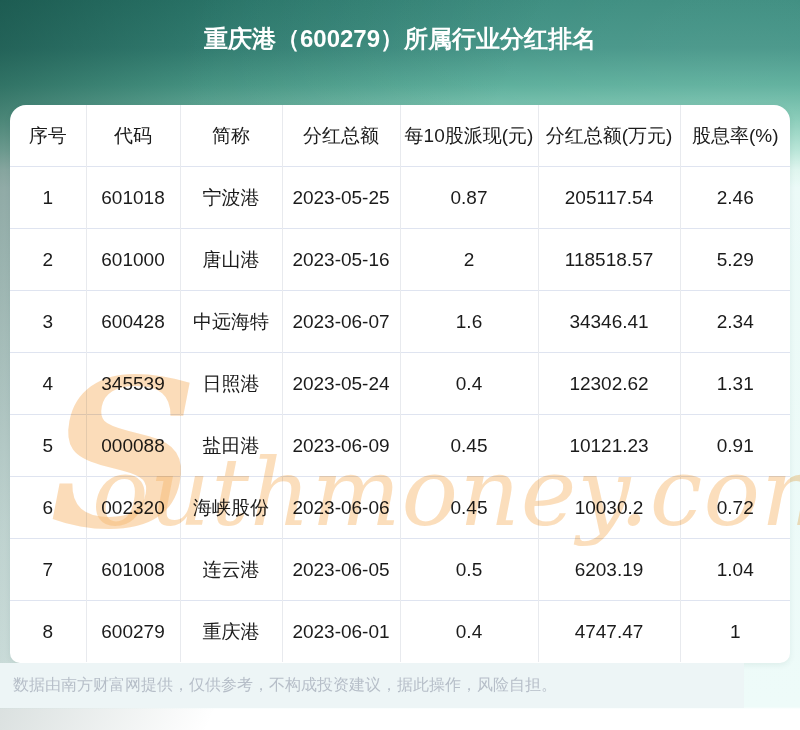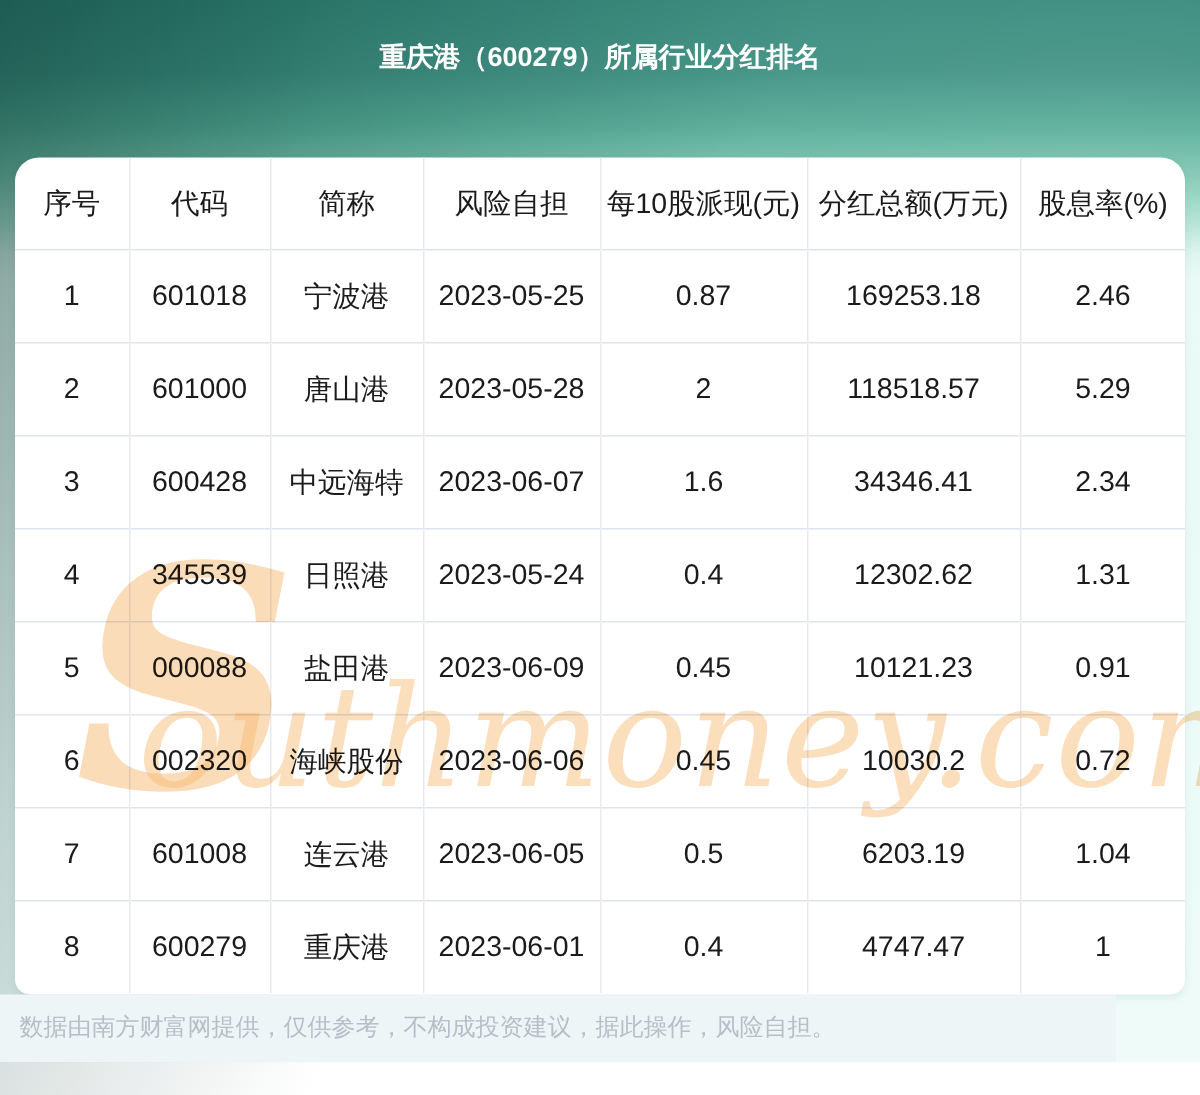--- a/index.html
+++ b/index.html
@@ -5,21 +5,21 @@
   html,body{margin:0;padding:0;}
   body{font-family:"Liberation Sans","DejaVu Sans",sans-serif;}
   .page{
     position:relative;width:800px;height:730px;overflow:hidden;
     background:
       radial-gradient(ellipse at 92% 18%, rgba(255,255,255,0.10), rgba(255,255,255,0) 55%),
       linear-gradient(115deg, rgba(6,48,42,0.50) 0%, rgba(6,48,42,0.20) 22%, rgba(6,48,42,0) 48%),
       linear-gradient(180deg,#34887a 0px,#3e9183 48px,#55ab97 85px,#7ec7b2 118px,#b2e3d4 150px,#dcf4ed 170px,#eafaf7 188px,#eefbf9 707px,#ffffff 709px,#ffffff 730px);
   }
   .hero{position:absolute;left:0;top:0;width:800px;height:105px;text-align:center;}
-  .hero-title{margin-top:22px;font-size:18px;line-height:33px;font-weight:bold;color:#ffffff;}
+  .hero-title{margin-top:22px;font-size:24px;line-height:33px;font-weight:bold;color:#ffffff;}
   .hero-subtitle{font-size:23px;line-height:32px;font-weight:bold;color:#ffffff;}
   .card{
     position:absolute;left:10px;top:105px;width:780px;height:558px;
     background:#ffffff;border-radius:16px 16px 10px 10px;overflow:hidden;
     box-shadow:0 2px 6px rgba(30,80,70,0.08);
   }
   table.rank{border-collapse:collapse;table-layout:fixed;width:780px;}
   table.rank th, table.rank td{
     height:61px;padding:0;text-align:center;vertical-align:middle;
     font-size:19px;color:#1b1b1b;font-weight:normal;
@@ -66,41 +66,41 @@
         <col style="width:118px">
           <col style="width:138px">
           <col style="width:142px">
         <col style="width:110px">
       </colgroup>
       <thead>
         <tr>
             <th>序号</th>
             <th>代码</th>
             <th>简称</th>
-            <th>风险自担</th>
+            <th>分红总额</th>
             <th>每10股派现(元)</th>
             <th>分红总额(万元)</th>
             <th>股息率(%)</th>
           </tr>
       </thead>
       <tbody>
           <tr>
             <td>1</td>
             <td>601018</td>
             <td>宁波港</td>
             <td>2023-05-25</td>
             <td>0.87</td>
-            <td>169253.18</td>
+            <td>205117.54</td>
             <td>2.46</td>
           </tr>
           <tr>
             <td>2</td>
             <td>601000</td>
             <td>唐山港</td>
-            <td>2023-05-28</td>
+            <td>2023-05-16</td>
             <td>2</td>
             <td>118518.57</td>
             <td>5.29</td>
           </tr>
           <tr>
             <td>3</td>
             <td>600428</td>
             <td>中远海特</td>
             <td>2023-06-07</td>
             <td>1.6</td>

